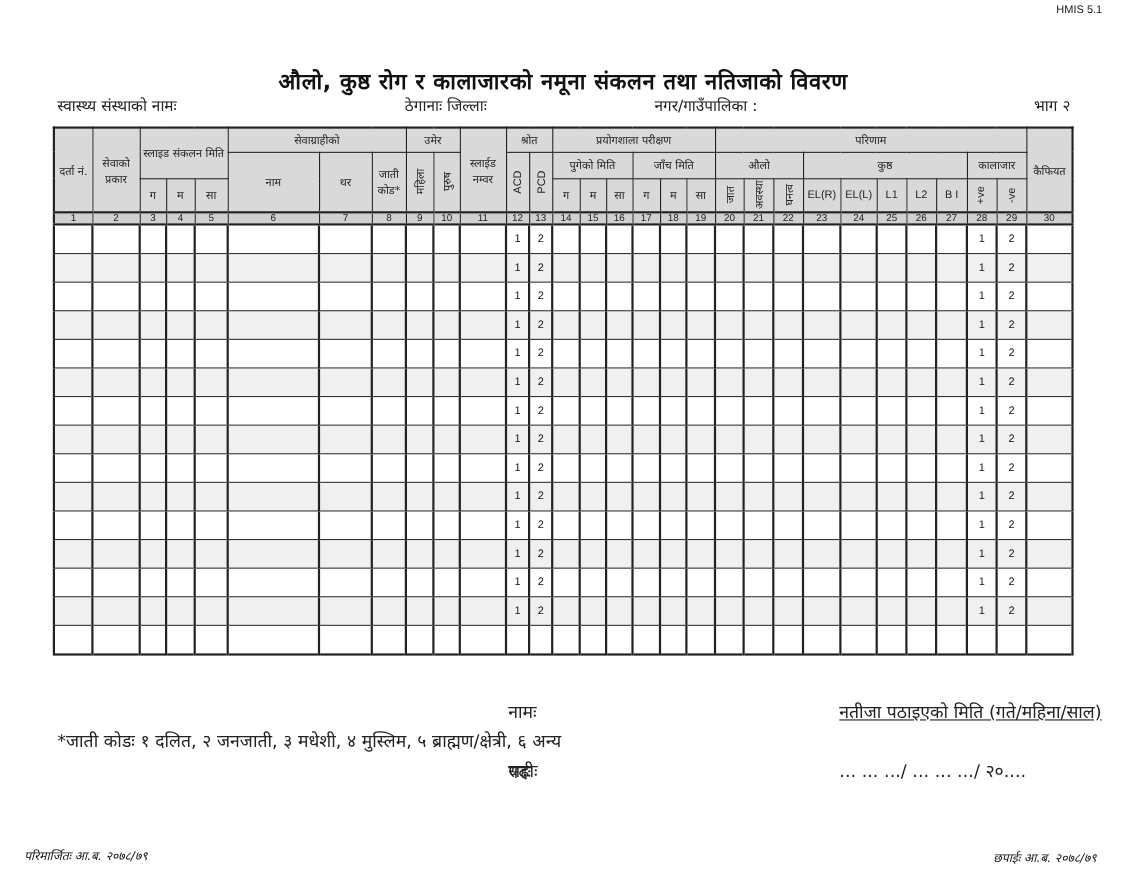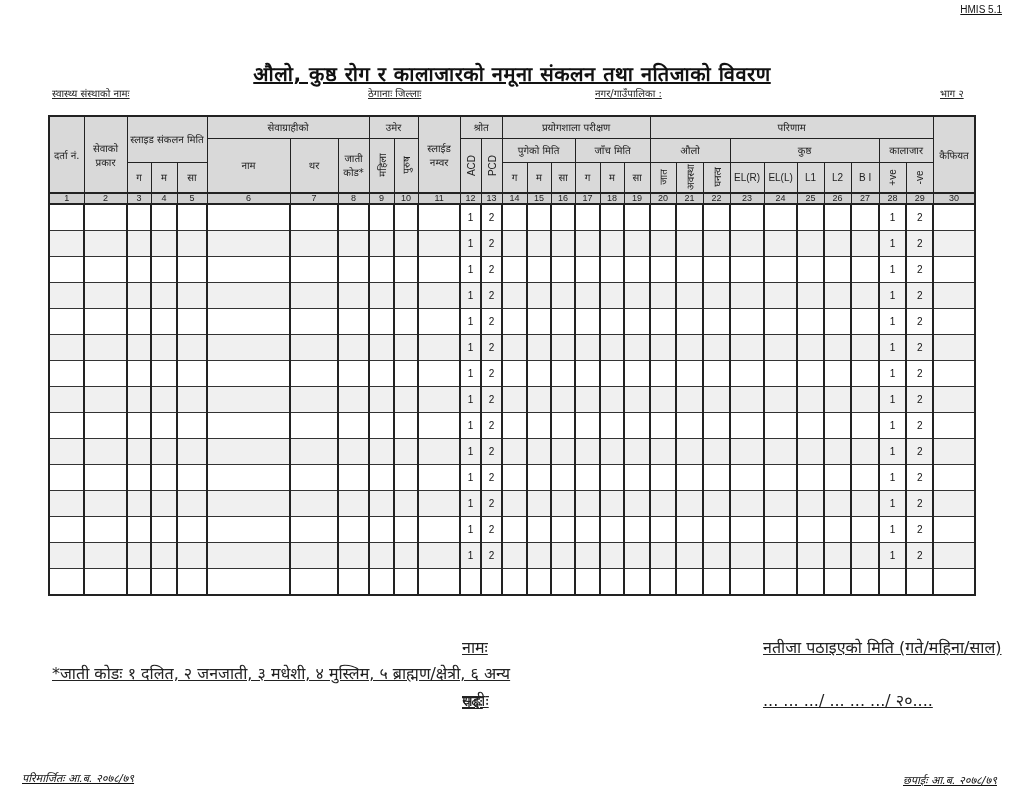--- a/index.html
+++ b/index.html
@@ -1,21 +1,21 @@
 <!DOCTYPE html>
 <html><head>
 <meta charset="utf-8">
 <style>
   html, body { margin:0; padding:0; background:#ffffff; }
   body { width:1024px; height:792px; position:relative; overflow:hidden;
          font-family:"DejaVu Sans", sans-serif; color:#111; }
-  .abs { position:absolute; white-space:nowrap;text-decoration:underline; }
+  .abs { position:absolute; white-space:nowrap; }
   .code { top:4px; right:22px; font-size:10px; font-family:"Liberation Sans", sans-serif; }
   .title { top:60px; left:0; width:1024px; text-align:center; font-size:20px; font-weight:bold; letter-spacing:0.5px; }
-  .meta { top:86px; font-size:10px; color:#222; }
+  .meta { top:86px; font-size:14px; color:#222; }
   table.form { position:absolute; left:48px; top:115px; border-collapse:collapse; table-layout:fixed;
                width:926px; border:2px solid #222; }
   table.form td, table.form th { border:1px solid #222; padding:0; text-align:center; vertical-align:middle;
                font-size:10px; font-weight:normal; overflow:hidden; }
   table.form th { background:#d9d9d9; color:#222; }
   .vert { display:inline-block; transform:rotate(-90deg); white-space:nowrap; font-size:10px; }
   tr.nums th { font-size:9px; height:9px; line-height:9px; background:#d0d0d0; border-top:2px solid #222; border-bottom:2px solid #222; font-family:"Liberation Sans", sans-serif; }
   tr.drow td { height:25px; border-left:2px solid #222; border-right:2px solid #222; border-top:1.5px solid #333; border-bottom:1.5px solid #333; font-family:"Liberation Sans", sans-serif; font-size:10px; }
   tr.drow.alt td { background:#f0f0f0; }
   .latin { font-family:"Liberation Sans", sans-serif; }

